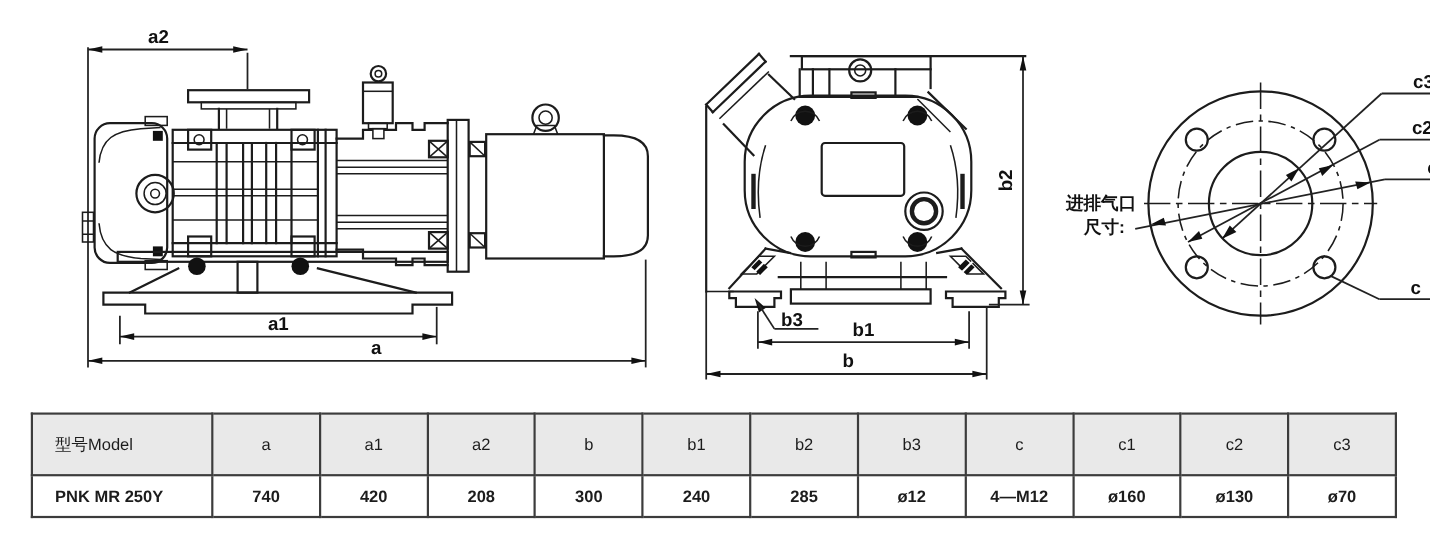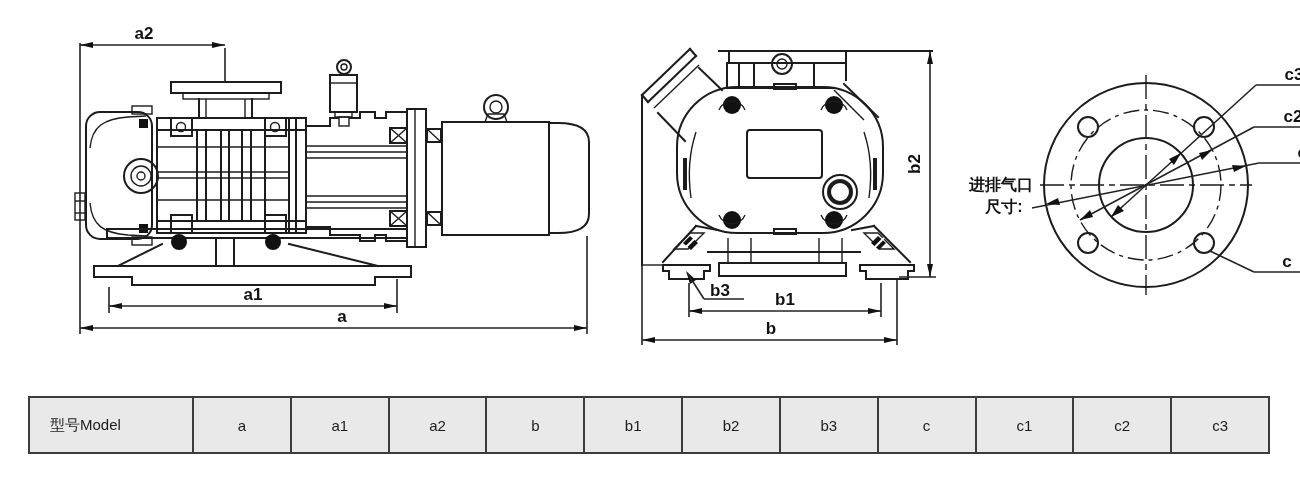--- a/index.html
+++ b/index.html
@@ -8,21 +8,21 @@
   svg{display:block;}
   svg .ln{stroke:#1c1c1c;stroke-width:2;fill:none;stroke-linecap:square;}
   svg .thin{stroke:#1c1c1c;stroke-width:1.4;fill:none;}
   svg .dim{stroke:#222;stroke-width:1.6;fill:none;}
   svg .fillb{fill:#111;stroke:none;}
   svg .whs{stroke:#fff;stroke-width:2;fill:none;}
   svg text{font-family:"Liberation Sans","DejaVu Sans",sans-serif;font-weight:bold;
     font-size:17px;fill:#111;}
   svg text.cn{font-size:16px;font-weight:600;}
   
-  #dim-table{position:absolute;left:28px;top:396px;width:1242px;border-collapse:collapse;
+  #dim-table{position:absolute;left:28px;top:375px;width:1242px;border-collapse:collapse;
     table-layout:fixed;}
   #dim-table td{border:2px solid #3c3c3c;text-align:center;font-size:15px;
     overflow:hidden;white-space:nowrap;}
   #dim-table tr.hdr td{background:#e9e9e9;height:52px;font-weight:normal;}
   #dim-table tr.val td{background:#ffffff;height:34px;font-weight:bold;}
   #dim-table td.model{width:141px;text-align:left;padding-left:20px;}
 </style>
 </head>
 <body>
 
@@ -299,16 +299,30 @@
       <td>a2</td>
       <td>b</td>
       <td>b1</td>
       <td>b2</td>
       <td>b3</td>
       <td>c</td>
       <td>c1</td>
       <td>c2</td>
       <td>c3</td>
     </tr>
+    <tr class="val">
+      <td class="model">PNK MR 250Y</td>
+      <td>740</td>
+      <td>420</td>
+      <td>208</td>
+      <td>300</td>
+      <td>240</td>
+      <td>285</td>
+      <td>ø12</td>
+      <td>4—M12</td>
+      <td>ø160</td>
+      <td>ø130</td>
+      <td>ø70</td>
+    </tr>
   </tbody>
 </table>
 
 </div>
 
 </body></html>

